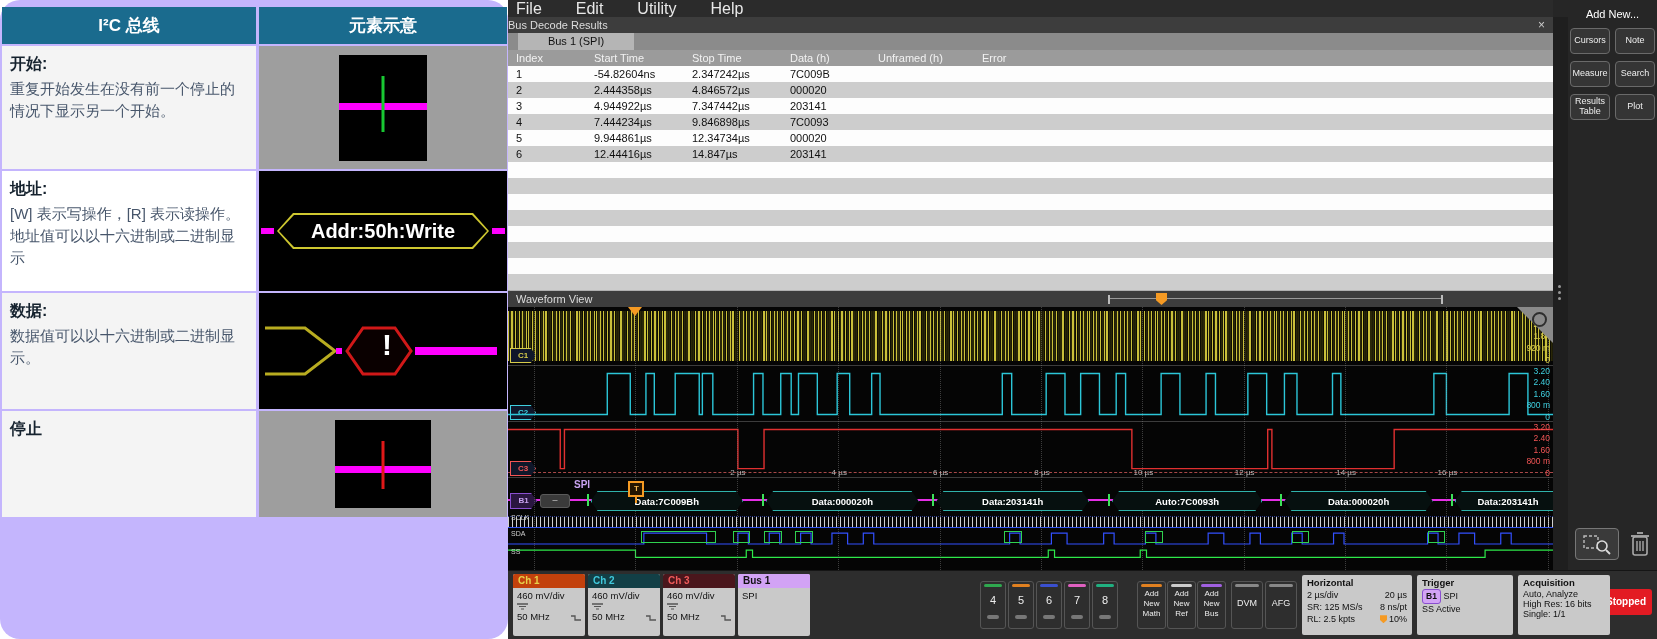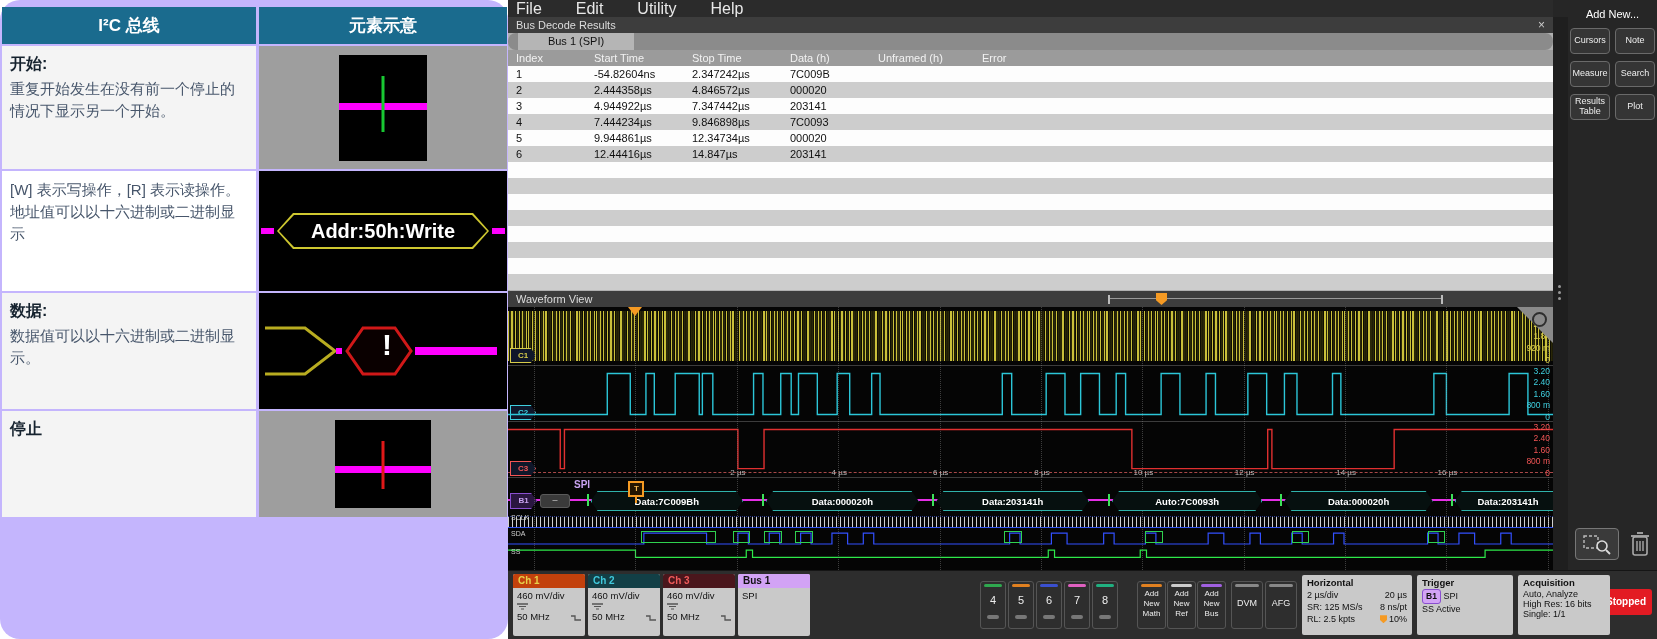--- a/index.html
+++ b/index.html
@@ -28,23 +28,23 @@
 
   
   #scope{position:absolute;left:508px;top:0;width:1149px;height:639px;background:#262626;}
   #menubar{position:absolute;left:0;top:0;width:1045px;height:17px;background:#2b2b2b;
            display:flex;align-items:center;padding-left:8px;box-sizing:border-box;}
   .menu-item{color:#e8e8e8;font-size:16px;margin-right:34px;cursor:default;}
 
   
   #decode{position:absolute;left:0;top:17px;width:1045px;height:274px;background:#b0b0b0;}
   #decode-title{height:16px;background:#3d3d3d;color:#ddd;font-size:11px;line-height:16px;
-                padding-left:8px;position:relative;}
+                position:relative;}
   #decode-close{position:absolute;right:8px;top:0;color:#ccc;font-size:12px;line-height:16px;cursor:pointer;}
-  #decode-tabstrip{height:17px;background:#8b8b8b;position:relative;border-radius:8px;}
+  #decode-tabstrip{height:17px;background:#8b8b8b;position:relative;}
   #decode-tab{position:absolute;left:10px;top:0;height:17px;min-width:100px;background:#b5b5b5;
               color:#111;font-size:11px;line-height:17px;text-align:center;padding:0 8px;}
   .dgrid{display:grid;grid-template-columns:78px 98px 98px 88px 104px 1fr;}
   #decode-header{height:16px;background:#9b9b9b;color:#f2f2f2;font-size:11px;line-height:16px;}
   #decode-header span{padding-left:8px;}
   .drow{height:16px;font-size:11px;line-height:16px;color:#111;}
   .drow span{padding-left:8px;white-space:nowrap;overflow:hidden;}
   .drow.odd{background:#fdfdfd;} .drow.even{background:#cdcdcd;}
 
   
@@ -161,20 +161,21 @@
           <div class="t">开始:</div>
           <div class="b">重复开始发生在没有前一个停止的情况下显示另一个开始。</div>
         </div>
         <div class="doc-fig bg-gray">
           <div class="blackbox" style="left: 50%; top: 50%; transform: translate(-50%, -50%); width: 88px; height: 106px;">
             <div style="position: absolute; left: 0px; right: 0px; top: 46%; height: 7px; background: rgb(255, 0, 255);"></div>
             <div style="position: absolute; left: 50%; top: 20%; width: 3px; height: 56px; background: rgb(24, 200, 50); transform: translateX(-50%);"></div>
           </div>
         </div>
         <div class="doc-text bg-white">
+          <div class="t">地址:</div>
           <div class="b">[W] 表示写操作，[R] 表示读操作。地址值可以以十六进制或二进制显示</div>
         </div>
         <div class="doc-fig bg-black">
           <div style="position: absolute; left: 2px; top: 50%; transform: translateY(-50%); width: 13px; height: 6px; background: rgb(255, 0, 255);"></div>
           <div style="position: absolute; right: 2px; top: 50%; transform: translateY(-50%); width: 13px; height: 6px; background: rgb(255, 0, 255);"></div>
           <div class="hexwrap" style="left: 50%; top: 50%; transform: translate(-50%, -50%); width: 212px; height: 36px;">
             <div class="hex-outer" style="background: rgb(207, 200, 48);"></div>
             <div class="hex-inner"></div>
             <div class="hex-label" style="font-size: 20px;">Addr:50h:Write</div>
           </div>

